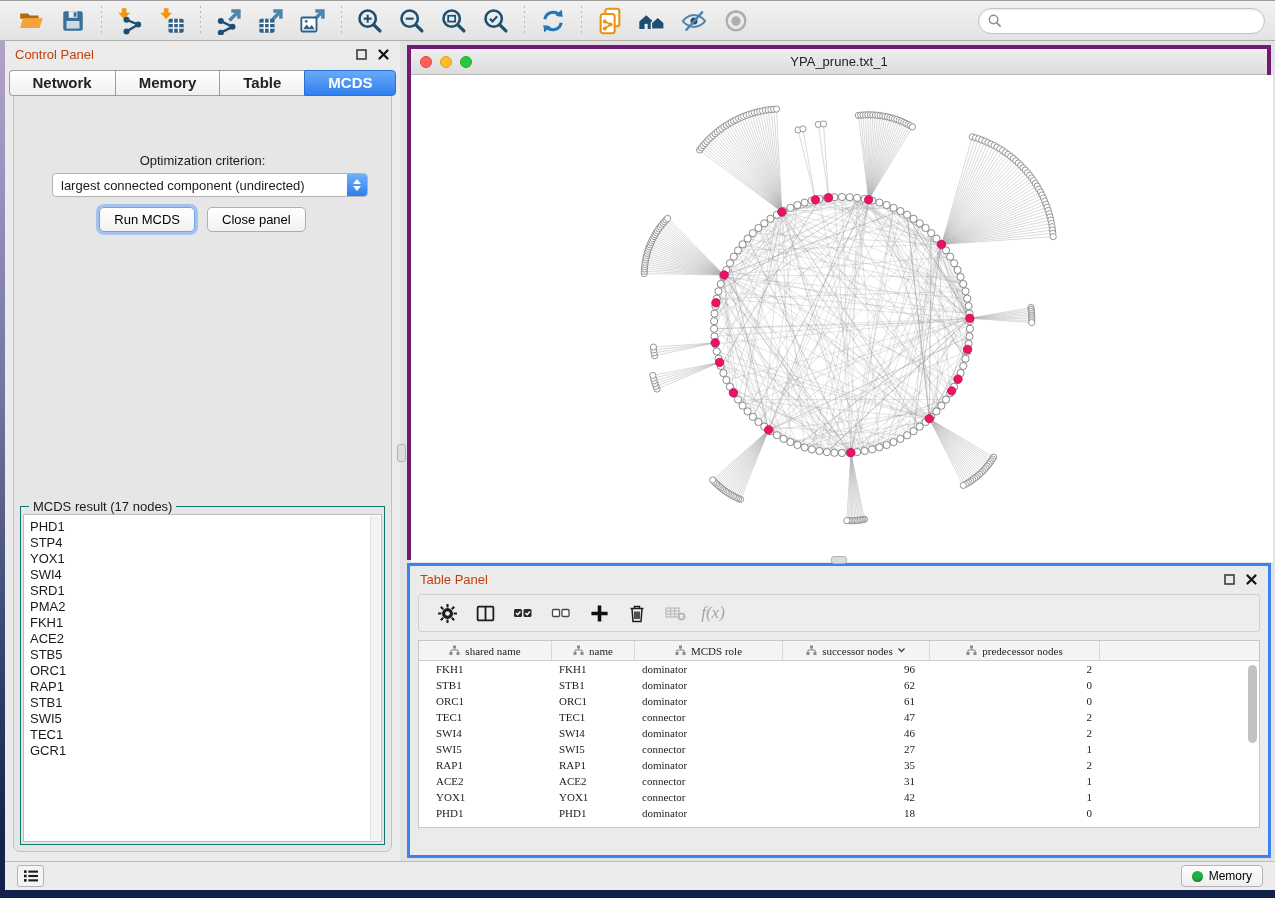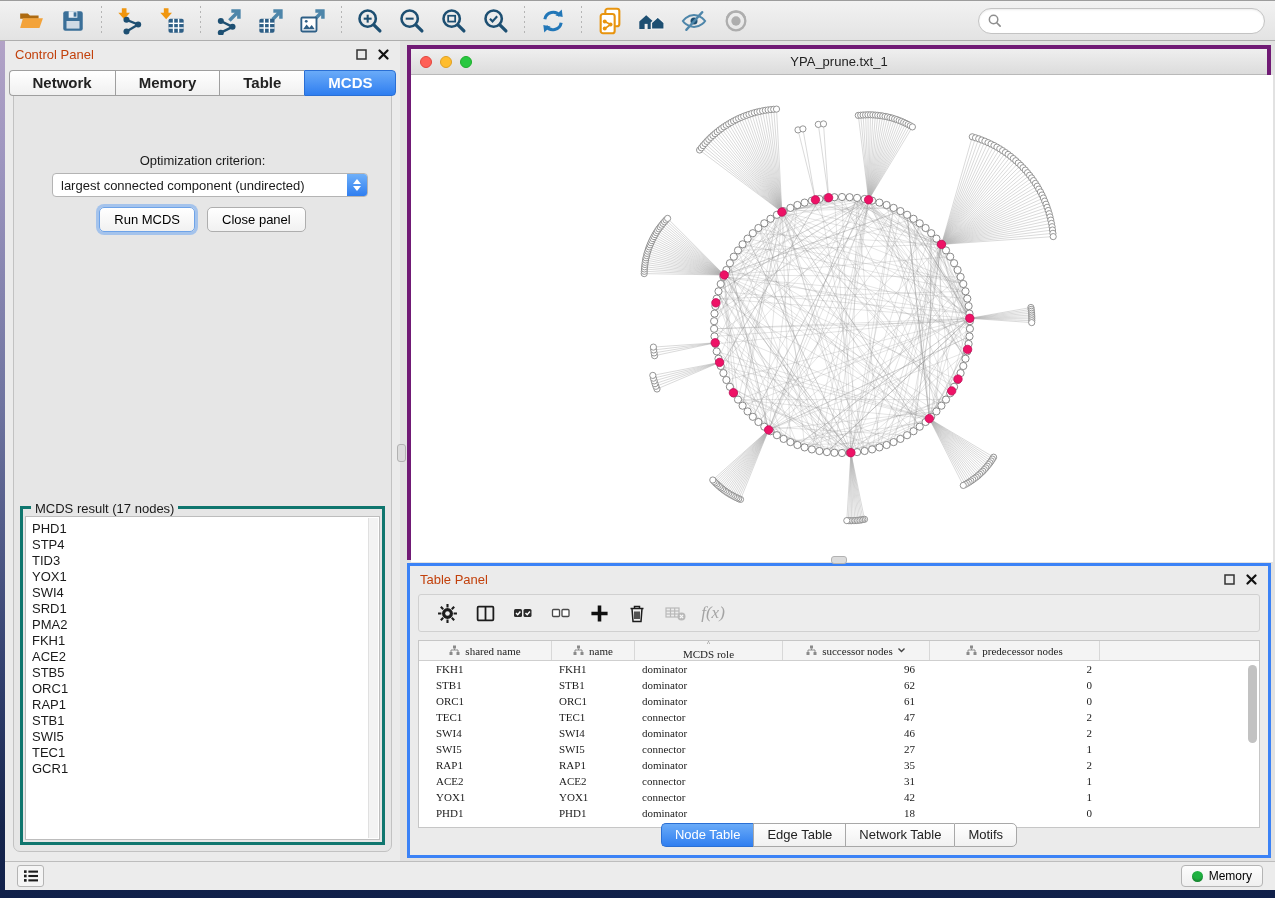--- a/index.html
+++ b/index.html
@@ -58,21 +58,21 @@
   .tri-up { width:0; height:0; border-left:4px solid transparent; border-right:4px solid transparent;
     border-bottom:5px solid #fff; }
   .tri-down { width:0; height:0; border-left:4px solid transparent; border-right:4px solid transparent;
     border-top:5px solid #fff; }
   .cp-buttons { position:absolute; left:0; right:0; top:126px; display:flex; justify-content:center; gap:12px; }
   .mac-btn { font-family:"Liberation Sans",sans-serif; font-size:13px; padding:4px 14px;
     background:linear-gradient(#ffffff,#f1f1f1); border:1px solid #aeaeae; border-radius:5px; cursor:default; }
   .mac-btn.focused { border-color:#6ea3e8; box-shadow:0 0 0 3px rgba(110,165,240,.55); }
 
   .group-box { position:absolute; left:6px; top:425px; width:365px; height:339px;
-    border:3px solid #0f766e; }
+    border:1px solid #0f766e; }
   .group-legend { position:absolute; left:8px; top:-8px; background:#e6e6e6; padding:0 4px;
     font-size:13px; }
   .group-list { position:absolute; inset:7px 2px 2px 2px; background:#fff; border:1px solid #bdbdbd;
     overflow:hidden; padding:4px 0 0 6px; font-size:13px; line-height:16px; }
   .group-list .track { position:absolute; right:1px; top:1px; bottom:1px; width:10px;
     background:#f3f3f3; border-left:1px solid #e0e0e0; }
   .list-item { cursor:default; }
 
   
   .v-grip { left:397px; top:444px; width:9px; height:18px; background:#dcdcdc;
@@ -329,21 +329,20 @@
     <div class="cp-buttons">
       <button class="mac-btn focused">Run MCDS</button>
       <button class="mac-btn">Close panel</button>
     </div>
     <div class="group-box">
       <span class="group-legend">MCDS result (17 nodes)</span>
       <div class="group-list">
         <div id="result-items">
             <div class="list-item">PHD1</div>
             <div class="list-item">STP4</div>
-            <div class="list-item">TID3</div>
             <div class="list-item">YOX1</div>
             <div class="list-item">SWI4</div>
             <div class="list-item">SRD1</div>
             <div class="list-item">PMA2</div>
             <div class="list-item">FKH1</div>
             <div class="list-item">ACE2</div>
             <div class="list-item">STB5</div>
             <div class="list-item">ORC1</div>
             <div class="list-item">RAP1</div>
             <div class="list-item">STB1</div>
@@ -1280,21 +1279,21 @@
         </div>
         <div class="th" style="width: 83px;">
           <svg width="11" height="11" viewBox="0 0 11 11" class="colicon">
             <rect x="4" y="0.5" width="3" height="3" fill="#8a8a8a"></rect>
             <rect x="0.5" y="7" width="3" height="3" fill="#8a8a8a"></rect>
             <rect x="7.5" y="7" width="3" height="3" fill="#8a8a8a"></rect>
             <path d="M5.5 3.5V5M2 7V5h7v2" stroke="#8a8a8a" stroke-width="1" fill="none"></path>
           </svg>
           <span>name</span>
         </div>
-        <div class="th" style="width: 148px; flex-direction: column;">
+        <div class="th" style="width: 148px;">
           <svg width="11" height="11" viewBox="0 0 11 11" class="colicon">
             <rect x="4" y="0.5" width="3" height="3" fill="#8a8a8a"></rect>
             <rect x="0.5" y="7" width="3" height="3" fill="#8a8a8a"></rect>
             <rect x="7.5" y="7" width="3" height="3" fill="#8a8a8a"></rect>
             <path d="M5.5 3.5V5M2 7V5h7v2" stroke="#8a8a8a" stroke-width="1" fill="none"></path>
           </svg>
           <span>MCDS role</span>
         </div>
         <div class="th" style="width: 147px;">
           <svg width="11" height="11" viewBox="0 0 11 11" class="colicon">
@@ -1388,26 +1387,20 @@
           <div class="td l2" style="width: 148px;">dominator</div>
           <div class="td r" style="width: 147px;">18</div>
           <div class="td r2" style="width: 170px;">0</div>
         </div>
       </div>
     <div class="vscroll">
         <div class="vthumb"></div>
       </div>
   </div>
 
-  <div class="tp-tabs" id="tp-tabs">
-      <div class="tp-tab selected">Node Table</div>
-      <div class="tp-tab">Edge Table</div>
-      <div class="tp-tab">Network Table</div>
-      <div class="tp-tab">Motifs</div>
-    </div>
 </div>
 
 <div class="abs status-bar">
   <button class="sb-left-btn">
     <svg width="16" height="14" viewBox="0 0 18 16">
       <g fill="#1c1c1c">
           <rect x="1" y="1.5" width="3" height="3"></rect>
           <rect x="1" y="6.5" width="3" height="3"></rect>
           <rect x="1" y="11.5" width="3" height="3"></rect>
         </g>

